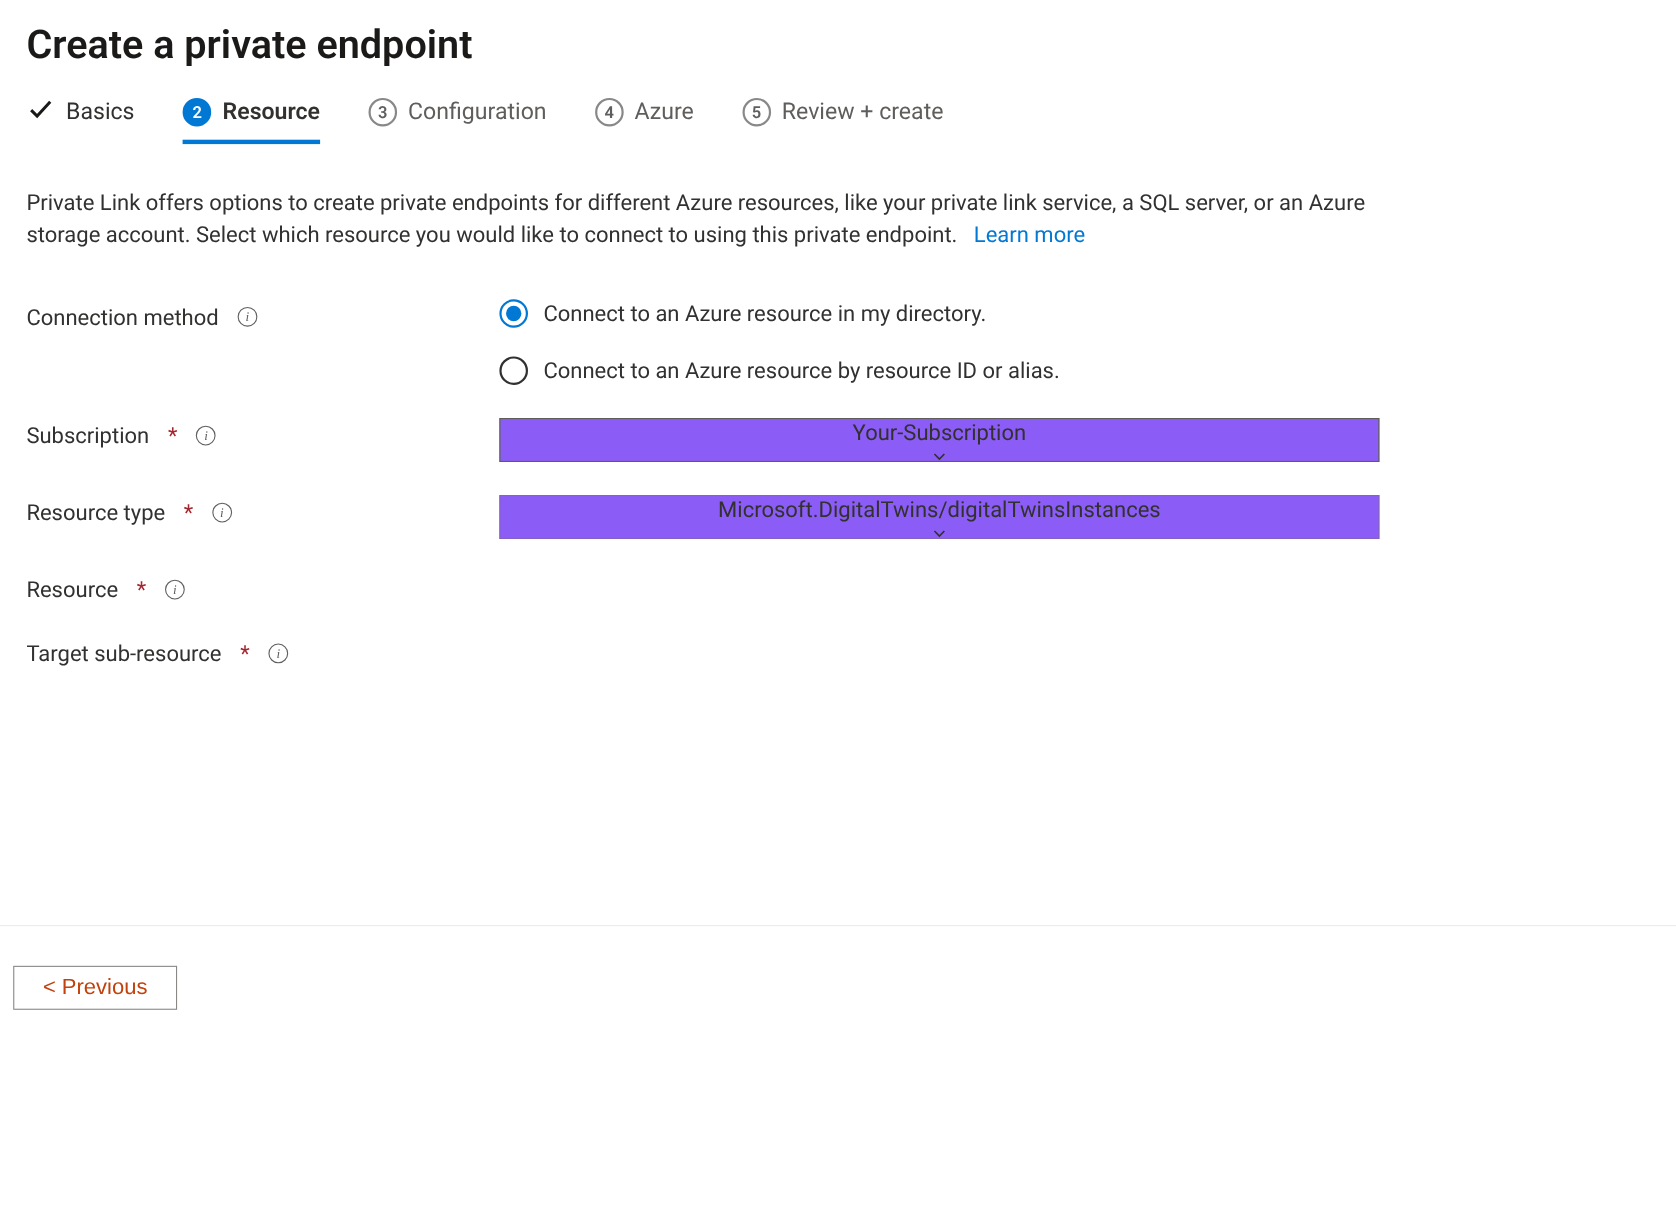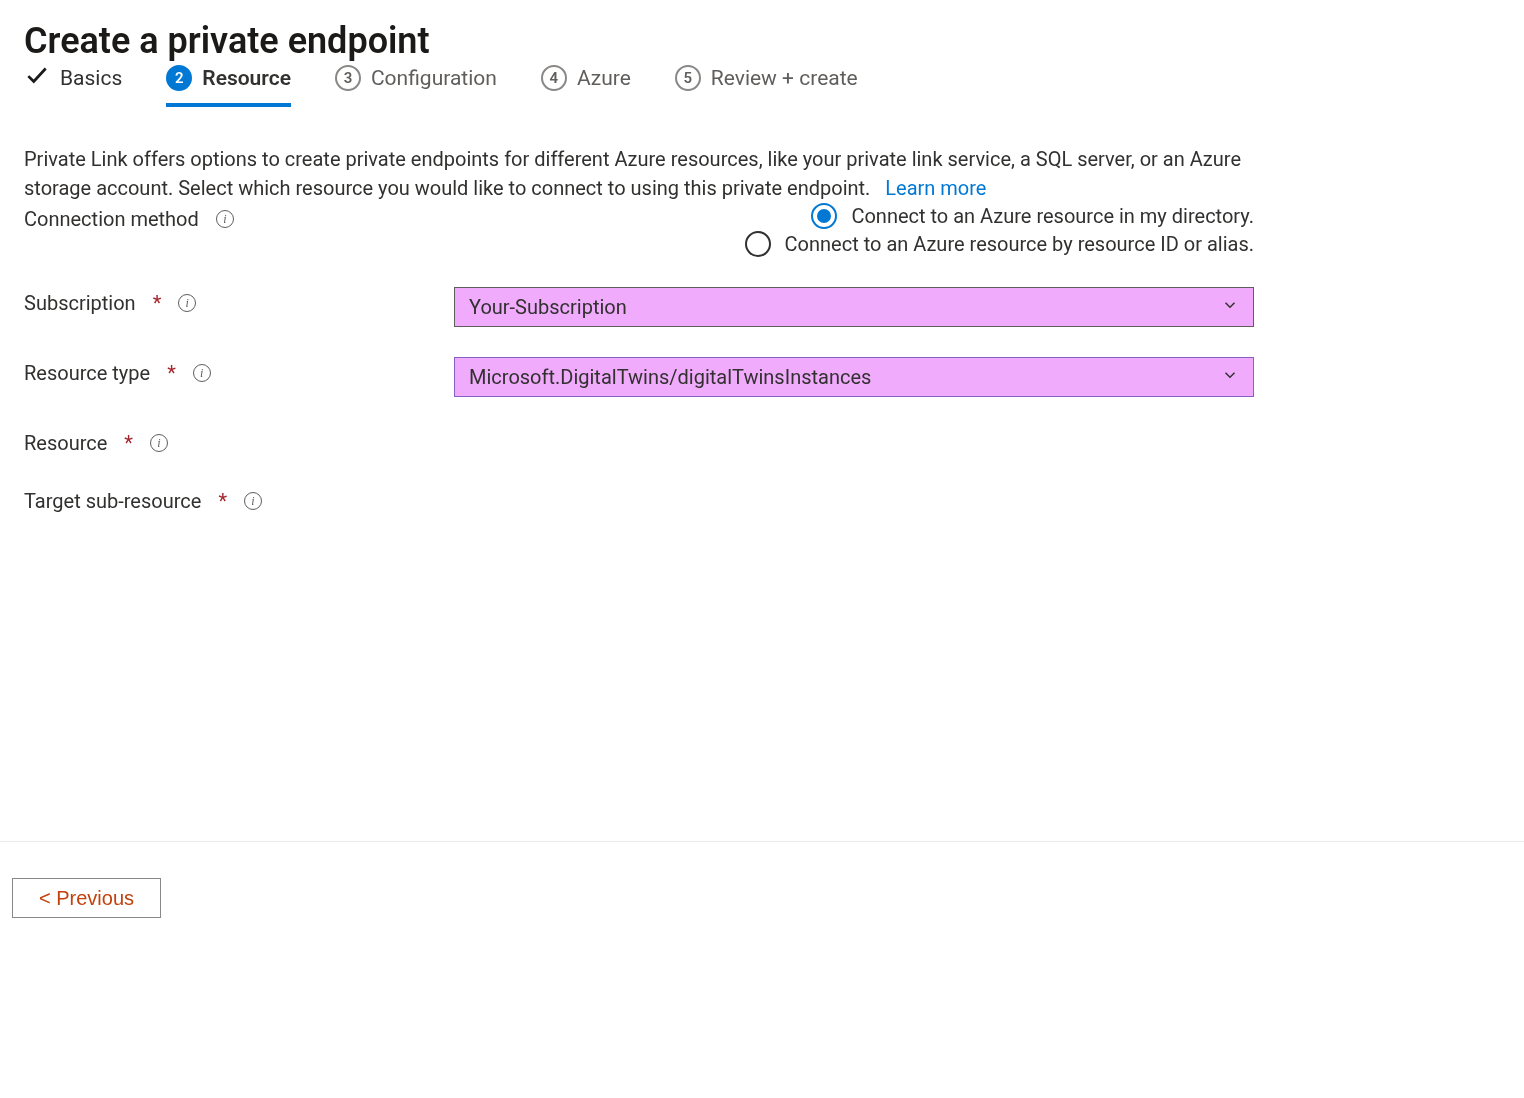--- a/index.html
+++ b/index.html
@@ -15,20 +15,21 @@
   h1.page-title {
     font-size: 36px;
     font-weight: 600;
     color: #1b1a19;
   }
   .tabs {
     display: flex;
     gap: 44px;
     align-items: center;
     margin-bottom: 36px;
+    margin-top: 24px;
   }
   .tab {
     display: flex;
     align-items: center;
     gap: 10px;
     padding-bottom: 12px;
     font-size: 21px;
     color: #323130;
     cursor: pointer;
     border-bottom: 4px solid transparent;
@@ -62,20 +63,21 @@
   .check-icon svg {
     width: 26px;
     height: 26px;
     stroke-width: 2.5;
     fill: none;
   }
   .description {
     font-size: 20px;
     color: #323130;
     line-height: 1.45;
+    margin-bottom: 44px;
     max-width: 1240px;
   }
   .description a {
     color: #0078d4;
     text-decoration: none;
   }
   .form-row {
     display: flex;
     align-items: flex-start;
     margin-bottom: 30px;
@@ -101,21 +103,21 @@
     font-size: 12px;
     font-style: italic;
     font-family: "Times New Roman", serif;
     color: #605e5c;
     cursor: default;
   }
   .form-control-col {
     flex: 1;
     max-width: 800px;
   }
-  .radio-group { display: flex; flex-direction: column; gap: 2px; align-items: flex-end; }
+  .radio-group { display: flex; flex-direction: column; gap: 26px; }
   .radio-item {
     display: flex;
     align-items: center;
     gap: 14px;
     font-size: 20px;
     cursor: pointer;
   }
   .radio-circle {
     width: 26px;
     height: 26px;
@@ -129,28 +131,29 @@
   .radio-item.selected .radio-dot {
     width: 14px;
     height: 14px;
     border-radius: 50%;
     background: #0078d4;
   }
   .dropdown {
     width: 100%;
     height: 40px;
     border: 1px solid #605e5c;
-    background: #f0abfc;
+    background: #8b5cf6;
     display: flex;
     align-items: center;
     justify-content: space-between;
     padding: 0 14px;
     font-size: 20px;
     color: #323130;
     cursor: pointer;
+    flex-direction: column;
   }
   .dropdown.highlight { border-color: #8661c5; }
   .chevron-down svg {
     width: 18px;
     height: 18px;
     stroke: #323130;
     stroke-width: 2;
     fill: none;
   }
   .footer {

